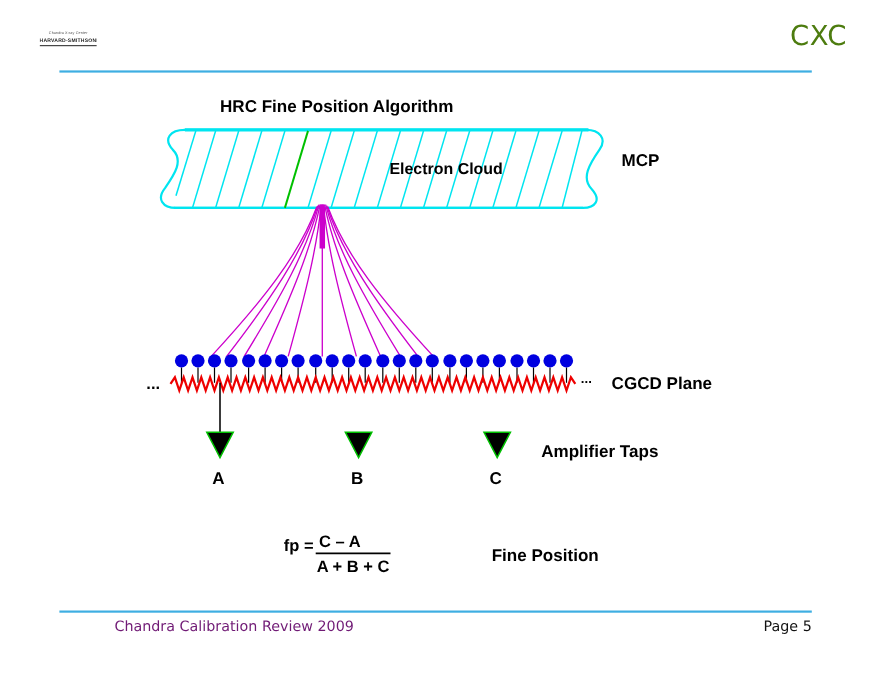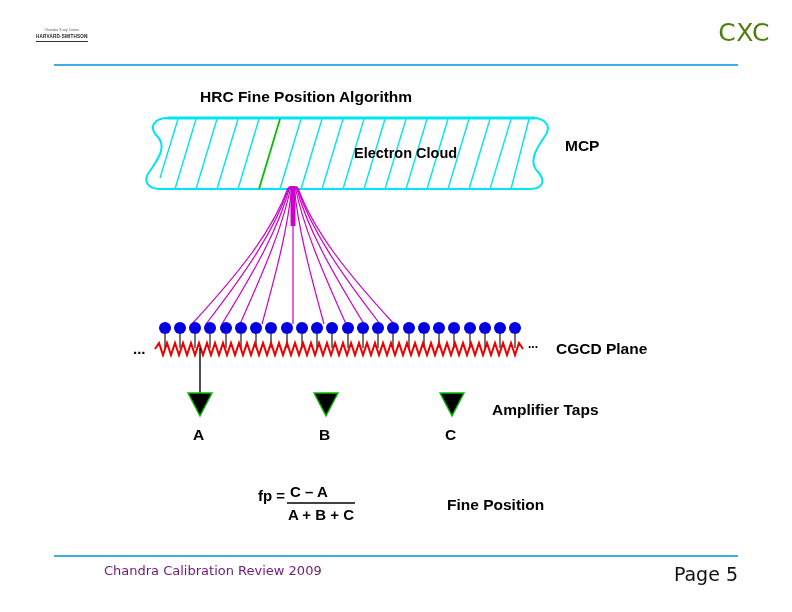--- a/index.html
+++ b/index.html
@@ -86,21 +86,21 @@
     left: 56px; top: 563px;
     font-family: "DejaVu Sans", sans-serif;
     font-size: 13px;
     color: #701a75;
     margin-left: 48px;
   }
   #footer-right {
     position: absolute;
     right: 54px; top: 563px;
     font-family: "DejaVu Sans", sans-serif;
-    font-size: 19px;
+    font-size: 13px;
     color: #111;
   }
 
   
   #figure {
     position: absolute;
     left: 0; top: 66px;
     width: 792px; height: 516px;
   }
   #figure svg { display: block; }

